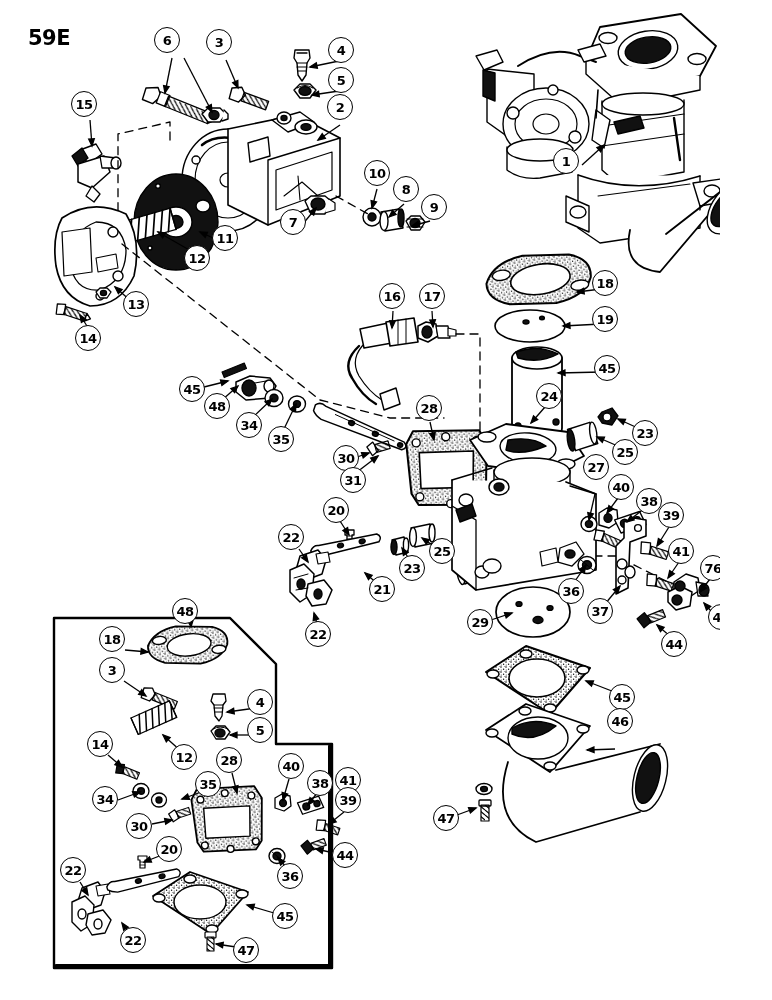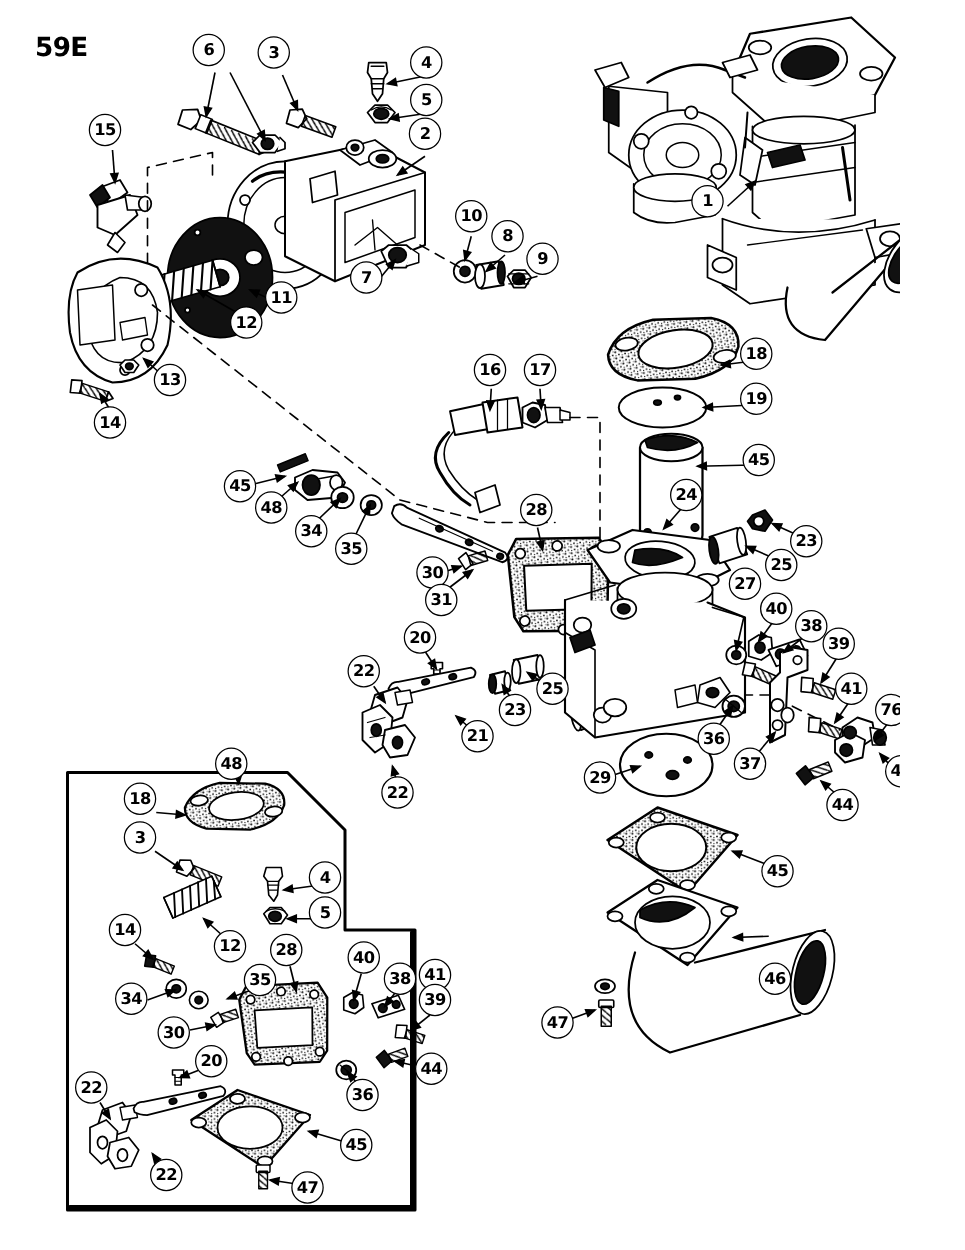--- a/index.html
+++ b/index.html
@@ -810,21 +810,21 @@
       <div class="callout" style="left: 558px; top: 578px;">36</div>
       <div class="callout" style="left: 587px; top: 598px;">37</div>
       <div class="callout" style="left: 636px; top: 488px;">38</div>
       <div class="callout" style="left: 658px; top: 502px;">39</div>
       <div class="callout" style="left: 608px; top: 474px;">40</div>
       <div class="callout" style="left: 668px; top: 538px;">41</div>
       <div class="callout" style="left: 700px; top: 555px;">76</div>
       <div class="callout" style="left: 708px; top: 580px; margin-top: 24px;">43</div>
       <div class="callout" style="left: 661px; top: 631px;">44</div>
       <div class="callout" style="left: 609px; top: 684px;">45</div>
-      <div class="callout" style="left: 607px; top: 770px;">46</div>
+      <div class="callout" style="left: 607px; top: 708px;">46</div>
       <div class="callout" style="left: 433px; top: 805px;">47</div>
       <div class="callout" style="left: 172px; top: 598px;">48</div>
       <div class="callout" style="left: 99px; top: 626px;">18</div>
       <div class="callout" style="left: 99px; top: 657px;">3</div>
       <div class="callout" style="left: 247px; top: 689px;">4</div>
       <div class="callout" style="left: 247px; top: 717px;">5</div>
       <div class="callout" style="left: 87px; top: 731px;">14</div>
       <div class="callout" style="left: 171px; top: 744px;">12</div>
       <div class="callout" style="left: 92px; top: 786px;">34</div>
       <div class="callout" style="left: 195px; top: 771px;">35</div>

